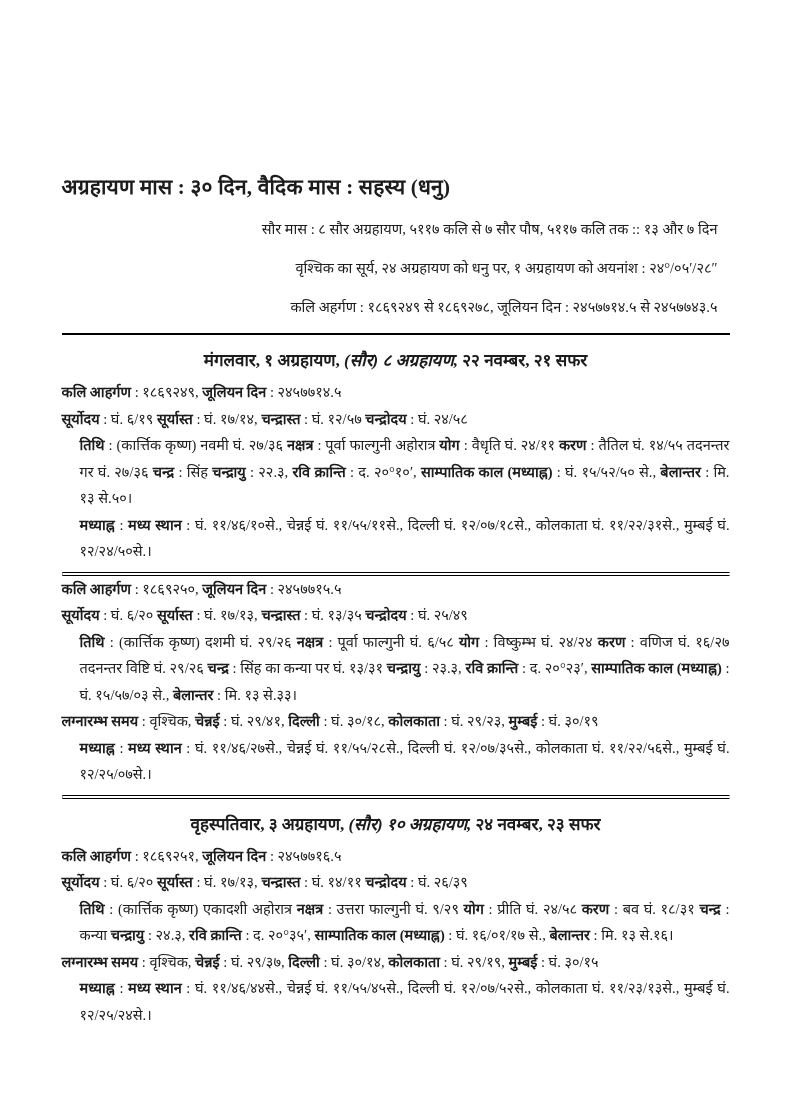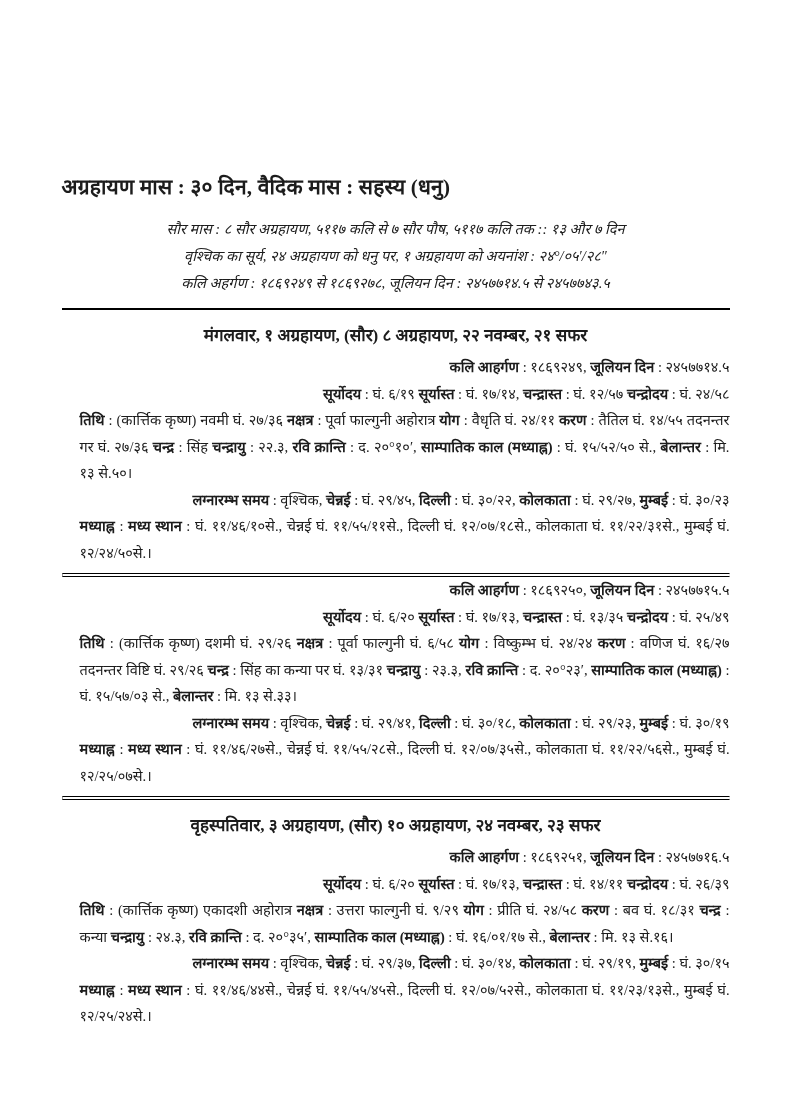--- a/index.html
+++ b/index.html
@@ -13,34 +13,33 @@
     overflow: hidden;
     color: #1c1c1c;
     font-family: "Liberation Serif", "DejaVu Serif", serif;
   }
   .page {
     width: 668px;
     margin: 0 auto;
     padding-top: 172px;
   }
   .b { font-weight: bold; }
-  .i { }
+  .i { font-style: italic; }
   .page-title {
     font-size: 21px;
     font-weight: bold;
     text-align: left;
     margin: 0 0 16px 0;
     letter-spacing: 0.2px;
   }
   .intro-line {
     font-size: 14.5px;
     line-height: 27px;
-    text-align: center;
-    margin: 0;
-    font-style: italic;
+    text-align: right;
+    margin: 12px;
   }
   .rule-single {
     border: none;
     border-top: 2px solid #000;
     margin: 11px 0 0 0;
   }
   .rule-double {
     height: 2px;
     border-top: 1px solid #000;
     border-bottom: 1px solid #000;
@@ -50,42 +49,41 @@
     font-size: 17px;
     font-weight: bold;
     text-align: center;
     margin: 13px 0 8px 0;
   }
   .line {
     font-size: 14.5px;
     line-height: 26.5px;
     margin: 0;
   }
-  .center { text-align: right; }
+  .center { text-align: left; }
   .just { text-align: justify; margin-left: 18px; }
 </style>
 </head>
 <body>
 
 <div class="page">
 
   <h1 class="page-title">अग्रहायण मास : ३० दिन, वैदिक मास : सहस्य (धनु)</h1>
 
   <p class="intro-line">सौर मास : ८ सौर अग्रहायण, ५११७ कलि से ७ सौर पौष, ५११७ कलि तक :: १३ और ७ दिन</p>
   <p class="intro-line">वृश्चिक का सूर्य, २४ अग्रहायण को धनु पर, १ अग्रहायण को अयनांश : २४°/०५′/२८″</p>
   <p class="intro-line">कलि अहर्गण : १८६९२४९ से १८६९२७८, जूलियन दिन : २४५७७१४.५ से २४५७७४३.५</p>
 
   <hr class="rule-single">
 
   <section>
     <h2 class="day-heading"><span class="b">मंगलवार, १ अग्रहायण, </span><span class="b i">(सौर) ८ अग्रहायण,</span><span class="b"> २२ नवम्बर, २१ सफर</span></h2>
     <p class="line center"><span class="b">कलि आहर्गण</span><span> : १८६९२४९, </span><span class="b">जूलियन दिन</span><span> : २४५७७१४.५</span></p>
     <p class="line center"><span class="b">सूर्योदय</span><span> : घं. ६/१९ </span><span class="b">सूर्यास्त</span><span> : घं. १७/१४, </span><span class="b">चन्द्रास्त</span><span> : घं. १२/५७ </span><span class="b">चन्द्रोदय</span><span> : घं. २४/५८</span></p>
     <p class="line just"><span class="b">तिथि</span><span> : (कार्त्तिक कृष्ण) नवमी घं. २७/३६ </span><span class="b">नक्षत्र</span><span> : पूर्वा फाल्गुनी अहोरात्र </span><span class="b">योग</span><span> : वैधृति घं. २४/११ </span><span class="b">करण</span><span> : तैतिल घं. १४/५५ तदनन्तर गर घं. २७/३६ </span><span class="b">चन्द्र</span><span> : सिंह </span><span class="b">चन्द्रायु</span><span> : २२.३, </span><span class="b">रवि क्रान्ति</span><span> : द. २०°१०′, </span><span class="b">साम्पातिक काल (मध्याह्न)</span><span> : घं. १५/५२/५० से., </span><span class="b">बेलान्तर</span><span> : मि. १३ से.५०।</span></p>
-    <p class="line center"><span class="b">लग्नारम्भ समय</span><span> : वृश्चिक, </span><span class="b">चेन्नई</span><span> : घं. २९/४५, </span><span class="b">दिल्ली</span><span> : घं. ३०/२२, </span><span class="b">कोलकाता</span><span> : घं. २९/२७, </span><span class="b">मुम्बई</span><span> : घं. ३०/२३</span></p>
     <p class="line just"><span class="b">मध्याह्न</span><span> : </span><span class="b">मध्य स्थान</span><span> : घं. ११/४६/१०से., चेन्नई घं. ११/५५/११से., दिल्ली घं. १२/०७/१८से., कोलकाता घं. ११/२२/३१से., मुम्बई घं. १२/२४/५०से.।</span></p>
   </section>
 
   <hr class="rule-double">
 
   <section>
     <p class="line center"><span class="b">कलि आहर्गण</span><span> : १८६९२५०, </span><span class="b">जूलियन दिन</span><span> : २४५७७१५.५</span></p>
     <p class="line center"><span class="b">सूर्योदय</span><span> : घं. ६/२० </span><span class="b">सूर्यास्त</span><span> : घं. १७/१३, </span><span class="b">चन्द्रास्त</span><span> : घं. १३/३५ </span><span class="b">चन्द्रोदय</span><span> : घं. २५/४९</span></p>
     <p class="line just"><span class="b">तिथि</span><span> : (कार्त्तिक कृष्ण) दशमी घं. २९/२६ </span><span class="b">नक्षत्र</span><span> : पूर्वा फाल्गुनी घं. ६/५८ </span><span class="b">योग</span><span> : विष्कुम्भ घं. २४/२४ </span><span class="b">करण</span><span> : वणिज घं. १६/२७ तदनन्तर विष्टि घं. २९/२६ </span><span class="b">चन्द्र</span><span> : सिंह का कन्या पर घं. १३/३१ </span><span class="b">चन्द्रायु</span><span> : २३.३, </span><span class="b">रवि क्रान्ति</span><span> : द. २०°२३′, </span><span class="b">साम्पातिक काल (मध्याह्न)</span><span> : घं. १५/५७/०३ से., </span><span class="b">बेलान्तर</span><span> : मि. १३ से.३३।</span></p>
     <p class="line center"><span class="b">लग्नारम्भ समय</span><span> : वृश्चिक, </span><span class="b">चेन्नई</span><span> : घं. २९/४१, </span><span class="b">दिल्ली</span><span> : घं. ३०/१८, </span><span class="b">कोलकाता</span><span> : घं. २९/२३, </span><span class="b">मुम्बई</span><span> : घं. ३०/१९</span></p>

